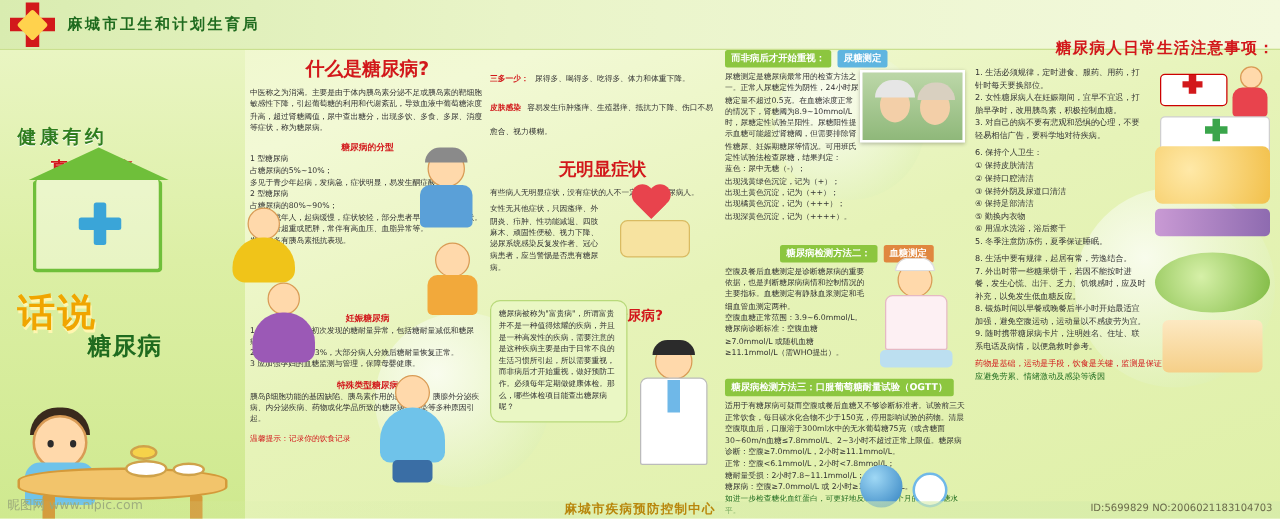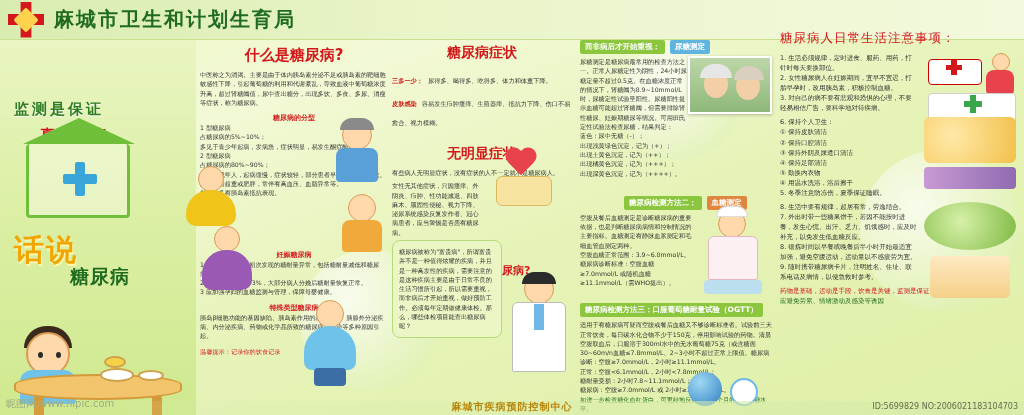--- a/index.html
+++ b/index.html
@@ -35,21 +35,21 @@
   .cross-logo .outer {
     position: absolute; inset: 0;
     background: #d2181b;
     clip-path: polygon(35% 0,65% 0,65% 35%,100% 35%,100% 65%,65% 65%,65% 100%,35% 100%,35% 65%,0 65%,0 35%,35% 35%);
   }
   .cross-logo .inner {
     position: absolute; left: 9px; top: 9px; width: 18px; height: 18px;
     background: #ffd24d; border-radius: 2px; transform: rotate(45deg);
   }
   .banner-title {
-    margin-left: 10px; font-size: 20px; font-weight: bold; color: #1f6b1f;
+    margin-left: 10px; font-size: 12px; font-weight: bold; color: #1f6b1f;
     letter-spacing: 2px;
   }
   
   .hero {
     position: absolute; left: 0; top: 40px; width: 196px; height: 375px;
     background: linear-gradient(180deg,#e9f5c2 0%, #dcefa5 45%, #cfe98f 100%);
   }
   .hero-slogan {
     position: absolute; left: 14px; top: 60px;
     font-size: 15px; color: #2f7d1f; font-weight: bold; letter-spacing: 3px;
@@ -133,21 +133,21 @@
   #c3 .p { font-size: 6.2px; color: #333; line-height: 1.5; }
   
   #c4 { left: 580px; top: 34px; width: 192px; height: 376px; }
   #c4 .hbar {
     font-size: 7.5px; color: #fff; background: #8cc63f; padding: 2px 5px;
     border-radius: 2px; display: inline-block; font-weight: bold;
   }
   #c4 .p { font-size: 6.2px; color: #333; line-height: 1.5; }
   
   #c5 { left: 780px; top: 30px; width: 240px; height: 380px; }
-  #c5 .h1 { font-size: 12.5px; color: #d2181b; font-weight: normal; text-align: left; letter-spacing: 1px; }
+  #c5 .h1 { font-size: 12.5px; color: #d2181b; font-weight: bold; text-align: right; letter-spacing: 1px; }
   #c5 .li { font-size: 6.5px; color: #333; line-height: 1.55; }
   
   .fig { position: absolute; }
   .fig .head { position: absolute; border-radius: 50%; background: #ffd9ab; border: 1.5px solid #d99b55; }
   .fig .body { position: absolute; border-radius: 8px 8px 4px 4px; }
   .photo {
     position: absolute; border: 2px solid #fff; box-shadow: 0 1px 3px rgba(0,0,0,.25);
     background: #cdd9c0; overflow: hidden;
   }
   .photo .sky { position: absolute; inset: 0; background: linear-gradient(180deg,#bcd7a8,#8fb87a); }
@@ -190,21 +190,21 @@
 
   <div class="banner">
     <div class="cross-logo">
       <div class="outer"></div>
         <div class="inner"></div>
     </div>
     <div class="banner-title">麻城市卫生和计划生育局</div>
   </div>
 
   <div class="hero">
-    <div class="hero-slogan">监测是保证</div>
+    <div class="hero-slogan">健康有约</div>
     <div class="hero-slogan2">真情服务</div>
 
     <div class="house">
       <div class="house-cross">
           <i></i>
           <i></i>
         </div>
     </div>
 
     <div class="hero-bigtitle">
@@ -273,21 +273,20 @@
     <div class="head" style="left:18px;top:0;width:26px;height:26px;"></div>
     <div class="body" style="left:6px;top:24px;width:50px;height:40px;background:#9b59b6;border-radius:24px 24px 10px 10px;"></div>
   </div>
   <div class="fig" style="left:300px;top:300px;width:60px;height:88px;">
     <div class="head" style="left:16px;top:0;width:28px;height:28px;"></div>
     <div class="body" style="left:4px;top:26px;width:52px;height:44px;background:#6fc3ea;border-radius:26px 26px 8px 8px;"></div>
     <div style="position:absolute;left:14px;top:68px;width:32px;height:18px;background:#3a6ea5;border-radius:4px;"></div>
   </div>
 
   <div class="panel" id="c3">
-    <div class="h1" style="text-align:center;">糖尿病症状</div>
     <div style="margin-top:6px;">
       <span class="li" style="color:#d2181b;font-weight:bold;">三多一少：</span>
       <span class="li">尿得多、喝得多、吃得多、体力和体重下降。</span>
     </div>
     <div style="margin-top:4px;">
       <span class="li" style="color:#d2181b;font-weight:bold;">皮肤感染</span>
       <span class="li">容易发生疖肿瘙痒、生殖器痒、抵抗力下降、伤口不易愈合、视力模糊。</span>
     </div>
 
     <div class="h1" style="text-align:center;margin-top:16px;">无明显症状</div>

